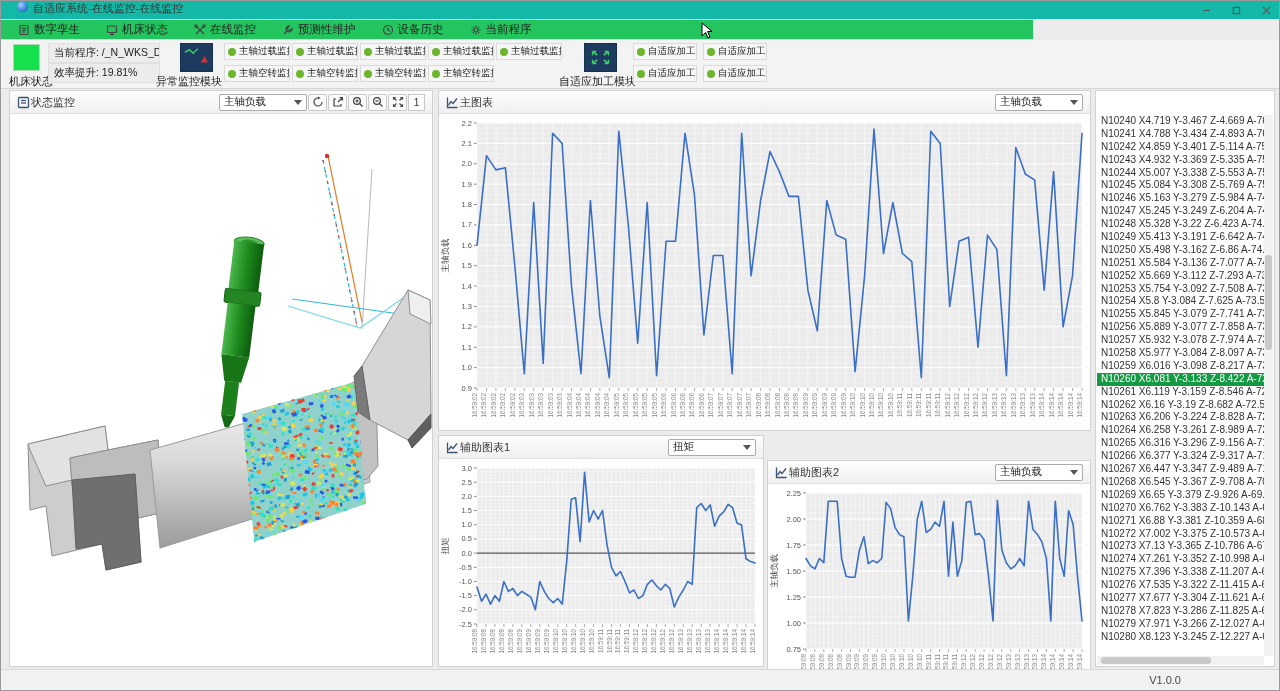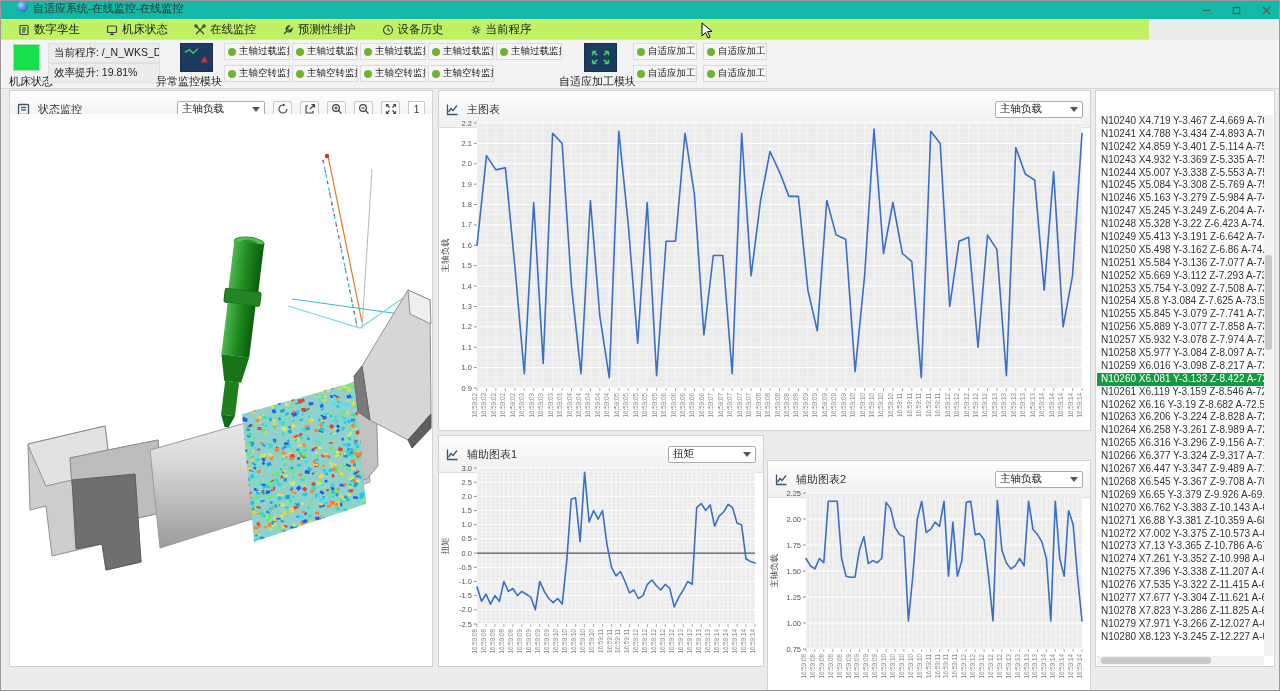--- a/index.html
+++ b/index.html
@@ -12,21 +12,21 @@
   .titlebar { position:absolute; left:0; top:0; width:1280px; height:19px; background:#14b8a6;
               border-bottom:1px solid #e6e6e6; display:flex; align-items:flex-start; padding-left:16px;
               font-size:11px; color:#333; }
   .app-ico { width:11px; height:11px; border-radius:50%;
              background:radial-gradient(circle at 35% 35%, #9fd4ff, #3a7bd5 60%, #235a9e); margin-right:5px; }
   .win-controls { position:absolute; right:0; top:0; height:19px; display:flex; }
   .win-btn { width:30px; height:19px; display:flex; align-items:center; justify-content:center; color:#555; }
   .win-btn svg { width:9px; height:9px; stroke:#555; fill:none; stroke-width:1.2; }
 
   
-  .menubar { position:absolute; left:0; top:19px; width:1148px; height:20px; background:#bef264;
+  .menubar { position:absolute; left:0; top:19px; width:1032px; height:20px; background:#22c55e;
              border-bottom:1px solid #dddddd; display:flex; align-items:center; padding-left:4px; }
   .menu-item { display:flex; align-items:center; gap:4px; padding:0 13px; font-size:11.5px; color:#222;
                height:100%; cursor:default; }
   .menu-item svg { width:12px; height:12px; stroke:#444; fill:none; stroke-width:1.2; }
 
   
   .toolbar { position:absolute; left:0; top:39px; width:1280px; height:49px; background:#f3f3f3;
              border-bottom:1px solid #d6d6d6; }
   .status-square { position:absolute; left:12px; top:4px; width:27px; height:27px; background:#16e14d;
                    border:1px solid #a9dcb6; }
@@ -36,21 +36,21 @@
   .mod-icon { position:absolute; width:33px; height:29px; background:#1d3a5f; border:1px solid #16304f; }
   .mod-icon svg { width:100%; height:100%; }
   .tb-btn { position:absolute; height:17px; display:flex; align-items:center; gap:3px;
             background:#f6f6f6; border:1px solid #dadada; font-size:9.5px; color:#222;
             padding:0 3px; white-space:nowrap; overflow:hidden; }
   .dot { width:8px; height:8px; border-radius:50%; background:#6cb52d; flex:none; }
 
   
   .panel { position:absolute; background:#ffffff; border:1px solid #d2d2d2; }
   .panel-header { height:23px; background:linear-gradient(#fdfdfd,#f0f0f0); border-bottom:1px solid #dedede;
-                  display:flex; align-items:center; gap:8px; padding:18px 7px; font-size:11px; color:#333; }
+                  display:flex; align-items:center; gap:1px; padding:4px 7px; font-size:11px; color:#333; }
   .panel-header svg.hicon { width:13px; height:13px; stroke:#3c5570; fill:none; stroke-width:1.3; flex:none; }
   .spacer { flex:1; }
   .dd { display:flex; align-items:center; justify-content:space-between; background:#fff;
         border:1px solid #ababab; border-radius:2px; font-size:10.5px; color:#222;
         width:88px; height:17px; padding:0 4px; }
   .dd .caret { width:0; height:0; border-left:4px solid transparent; border-right:4px solid transparent;
                border-top:5px solid #555; }
   .tool-btn { width:19px; height:17px; background:#fafafa; border:1px solid #c9c9c9; border-radius:2px;
               display:flex; align-items:center; justify-content:center; }
   .tool-btn svg { width:12px; height:12px; stroke:#444; fill:none; stroke-width:1.2; }
@@ -1911,13 +1911,16 @@
         <div class="nc-row">N10280 X8.123 Y-3.245 Z-12.227 A-62.23</div>
       </div>
     <div class="vscroll">
         <div class="vthumb" style="top:140px; height:95px;"></div>
       </div>
     <div class="hscroll">
         <div class="hthumb" style="left:4px; width:110px;"></div>
       </div>
   </div>
 
+  <div class="statusbar">
+    <span class="version">V1.0.0</span>
+  </div>
 </div>
 
 </body></html>

